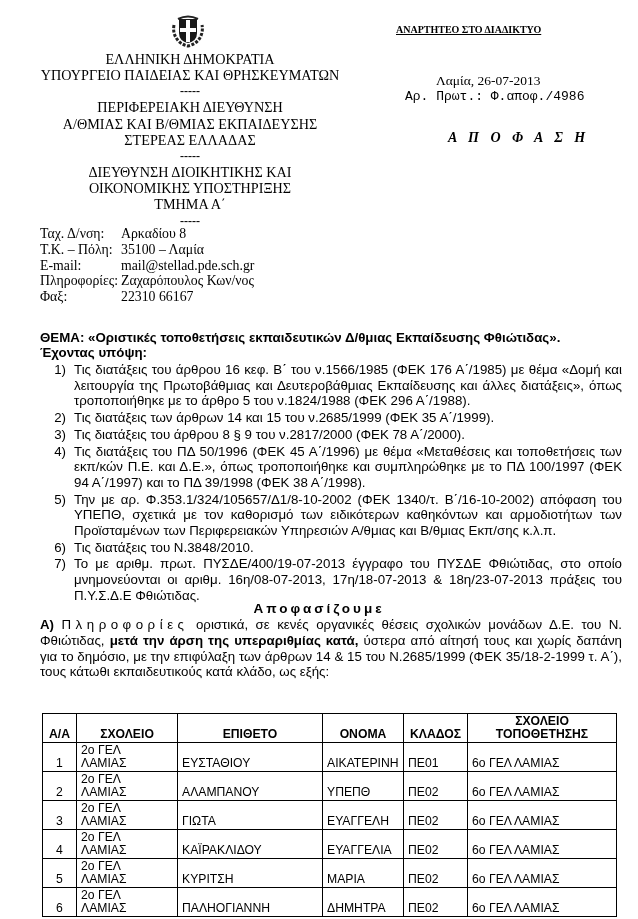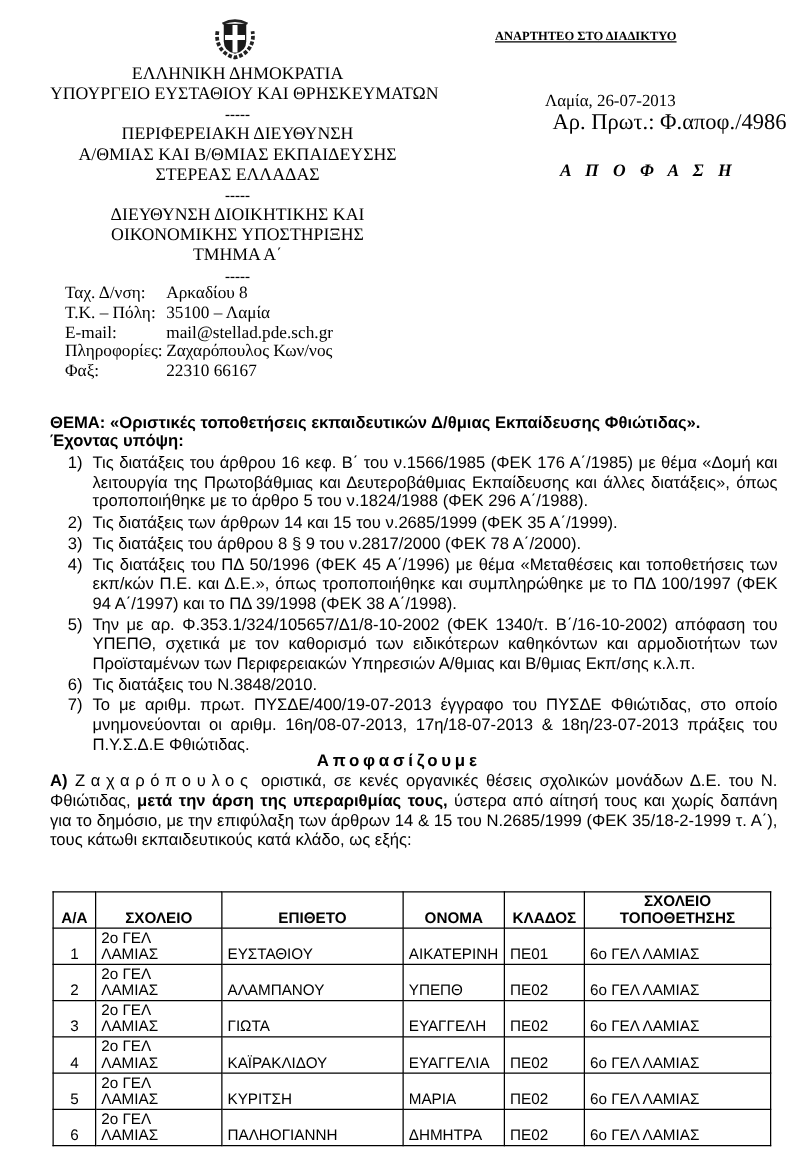--- a/index.html
+++ b/index.html
@@ -8,24 +8,24 @@
   .sans { font-family: "Liberation Sans", "DejaVu Sans", sans-serif; }
 
   .emblem { position: absolute; left: 168px; top: 11px; width: 40px; height: 38px; }
 
   .hdr-left { position: absolute; left: 40px; top: 51px; width: 300px; text-align: center; font-size: 14.2px; line-height: 16.2px; }
   .hdr-left div { white-space: nowrap; }
   .hdr-left .dash { font-weight: bold; font-size: 12px; line-height: 16px; }
 
   .publish { position: absolute; left: 396px; top: 24px; font-size: 10px; font-weight: bold; text-decoration: underline; }
   .date { position: absolute; left: 436px; top: 73px; font-size: 13.5px; line-height: 16px; }
-  .protocol { position: absolute; left: 442px; top: 89px; font-size: 18px; line-height: 16px; }
+  .protocol { position: absolute; left: 405px; top: 89px; font-size: 13px; line-height: 16px; font-family: Liberation Mono, monospace; }
   .decision { position: absolute; left: 448px; top: 130px; font-size: 14px; font-weight: bold; font-style: italic; letter-spacing: 4px; }
 
-  .contact { position: absolute; left: 40px; top: 226px; font-size: 13.8px; line-height: 15.8px; margin-left: 12px; }
+  .contact { position: absolute; left: 40px; top: 226px; font-size: 13.8px; line-height: 15.8px; }
   .contact .row { display: flex; white-space: nowrap; }
   .contact .lbl { width: 81px; }
 
   .body-text { position: absolute; left: 40px; width: 582px; font-size: 13.3px; line-height: 15.8px; }
   .subject { top: 330px; font-weight: bold; white-space: nowrap; }
   .having { top: 345px; font-weight: bold; }
   .list { position: absolute; left: 40px; top: 362px; width: 582px; font-size: 13.3px; line-height: 15.7px; margin: 0; padding: 0; list-style: none; }
   .list li { display: flex; }
   .list .num { width: 34px; flex: 0 0 34px; text-align: right; padding-right: 8px; box-sizing: border-box; }
   .list .txt { flex: 1; text-align: justify; }
@@ -55,21 +55,21 @@
     <path d="M6 14 C4 24 10 33 20 35 C30 33 36 24 34 14" fill="none" stroke="#222" stroke-width="3" stroke-dasharray="3 1.5"></path>
     <path d="M10 8 Q20 3 30 8" fill="none" stroke="#222" stroke-width="2"></path>
     <path d="M11 8 L29 8 L29 22 Q29 30 20 32 Q11 30 11 22 Z" fill="#1a1a1a"></path>
     <rect x="18" y="9" width="4" height="22" fill="#fff"></rect>
     <rect x="12" y="17" width="16" height="4" fill="#fff"></rect>
   </svg>
 </div>
 
 <div class="hdr-left serif">
   <div>ΕΛΛΗΝΙΚΗ ΔΗΜΟΚΡΑΤΙΑ</div>
-  <div>ΥΠΟΥΡΓΕΙΟ ΕΥΣΤΑΘΙΟΥ ΚΑΙ ΘΡΗΣΚΕΥΜΑΤΩΝ</div>
+  <div>ΥΠΟΥΡΓΕΙΟ ΠΑΙΔΕΙΑΣ ΚΑΙ ΘΡΗΣΚΕΥΜΑΤΩΝ</div>
   <div class="dash">-----</div>
   <div>ΠΕΡΙΦΕΡΕΙΑΚΗ ΔΙΕΥΘΥΝΣΗ</div>
   <div>Α/ΘΜΙΑΣ ΚΑΙ Β/ΘΜΙΑΣ ΕΚΠΑΙΔΕΥΣΗΣ</div>
   <div>ΣΤΕΡΕΑΣ ΕΛΛΑΔΑΣ</div>
   <div class="dash">-----</div>
   <div>ΔΙΕΥΘΥΝΣΗ ΔΙΟΙΚΗΤΙΚΗΣ ΚΑΙ</div>
   <div>ΟΙΚΟΝΟΜΙΚΗΣ ΥΠΟΣΤΗΡΙΞΗΣ</div>
   <div>ΤΜΗΜΑ Α΄</div>
   <div class="dash">-----</div>
 </div>
@@ -132,21 +132,21 @@
   </li>
   <li>
     <span class="num">7)</span>
     <span class="txt">Το με αριθμ. πρωτ. ΠΥΣΔΕ/400/19-07-2013 έγγραφο του ΠΥΣΔΕ Φθιώτιδας, στο οποίο μνημονεύονται οι αριθμ. 16η/08-07-2013, 17η/18-07-2013 &amp; 18η/23-07-2013 πράξεις του Π.Υ.Σ.Δ.Ε  Φθιώτιδας.</span>
   </li>
 </ol>
 
 <div class="decide sans">Αποφασίζουμε</div>
 <div class="para sans">
   <b>Α)</b>
-  <span class="spaced">Ζαχαρόπουλος</span><span> οριστικά, σε κενές οργανικές θέσεις σχολικών μονάδων Δ.Ε. του Ν. Φθιώτιδας, </span><b>μετά την άρση της υπεραριθμίας τους,</b><span> ύστερα από αίτησή τους και χωρίς δαπάνη για το δημόσιο, με την επιφύλαξη των άρθρων 14 &amp; 15 του Ν.2685/1999 (ΦΕΚ 35/18-2-1999 τ. Α΄), τους κάτωθι εκπαιδευτικούς κατά κλάδο, ως εξής:</span>
+  <span class="spaced">Πληροφορίες</span><span> οριστικά, σε κενές οργανικές θέσεις σχολικών μονάδων Δ.Ε. του Ν. Φθιώτιδας, </span><b>μετά την άρση της υπεραριθμίας κατά,</b><span> ύστερα από αίτησή τους και χωρίς δαπάνη για το δημόσιο, με την επιφύλαξη των άρθρων 14 &amp; 15 του Ν.2685/1999 (ΦΕΚ 35/18-2-1999 τ. Α΄), τους κάτωθι εκπαιδευτικούς κατά κλάδο, ως εξής:</span>
 </div>
 
 <table class="list-table sans">
   <thead>
     <tr>
       <th class="c-aa">Α/Α</th>
       <th class="c-sch">ΣΧΟΛΕΙΟ</th>
       <th class="c-sur">ΕΠΙΘΕΤΟ</th>
       <th class="c-name">ΟΝΟΜΑ</th>
       <th class="c-branch">ΚΛΑΔΟΣ</th>

